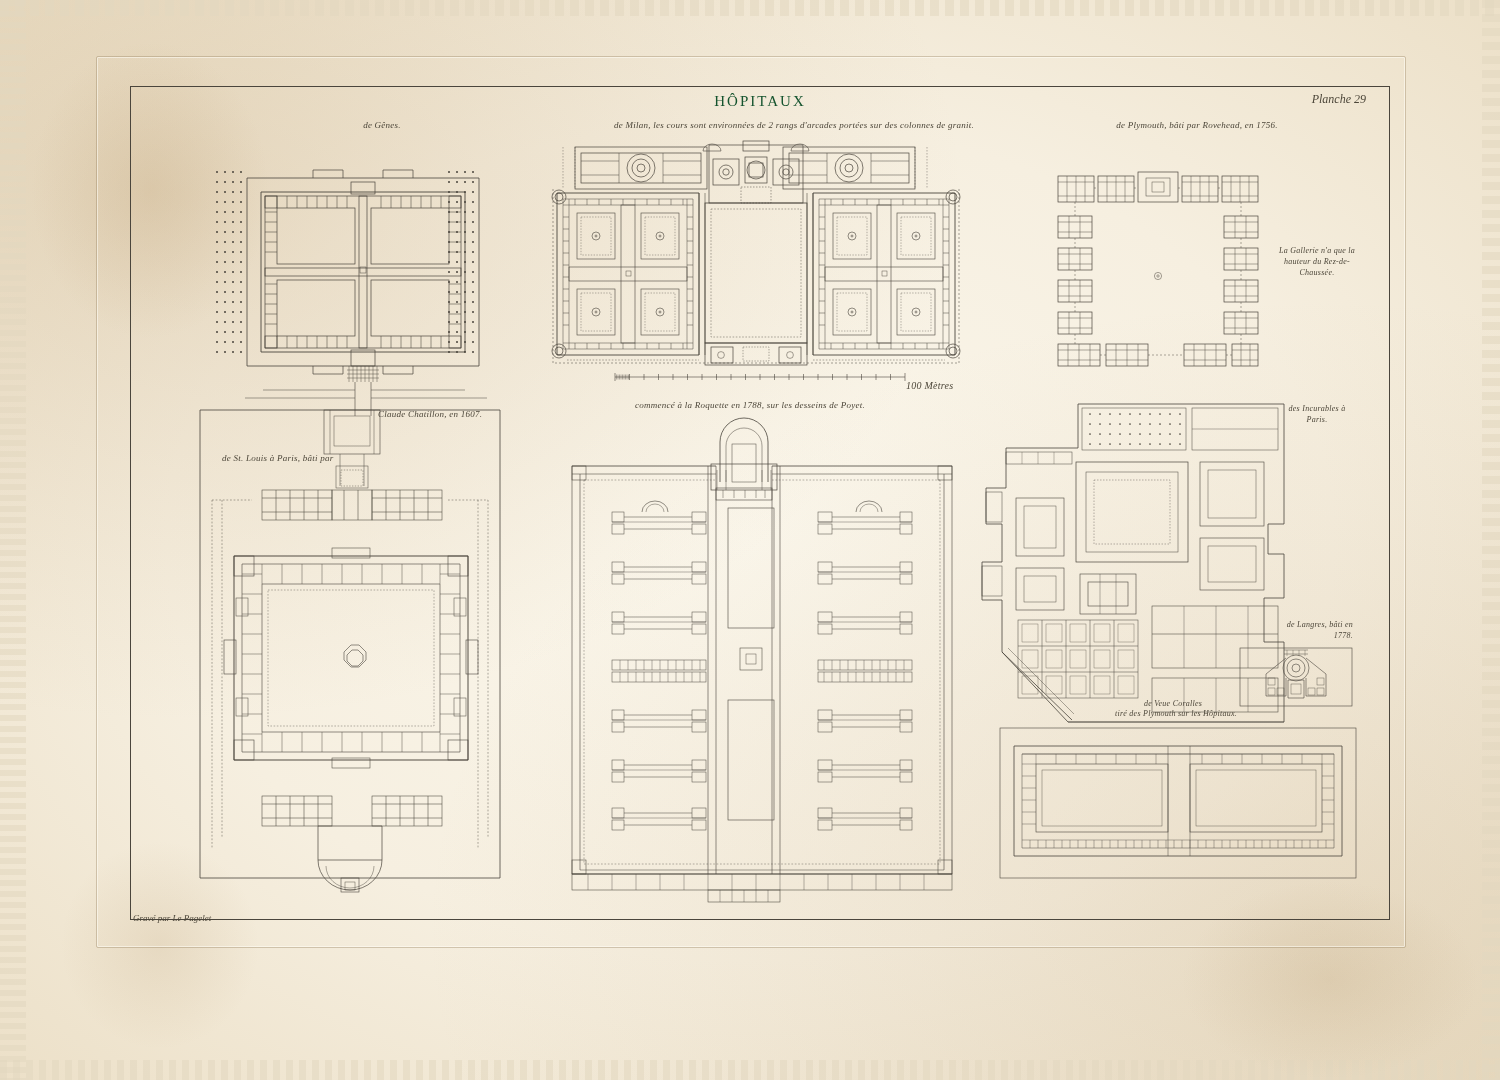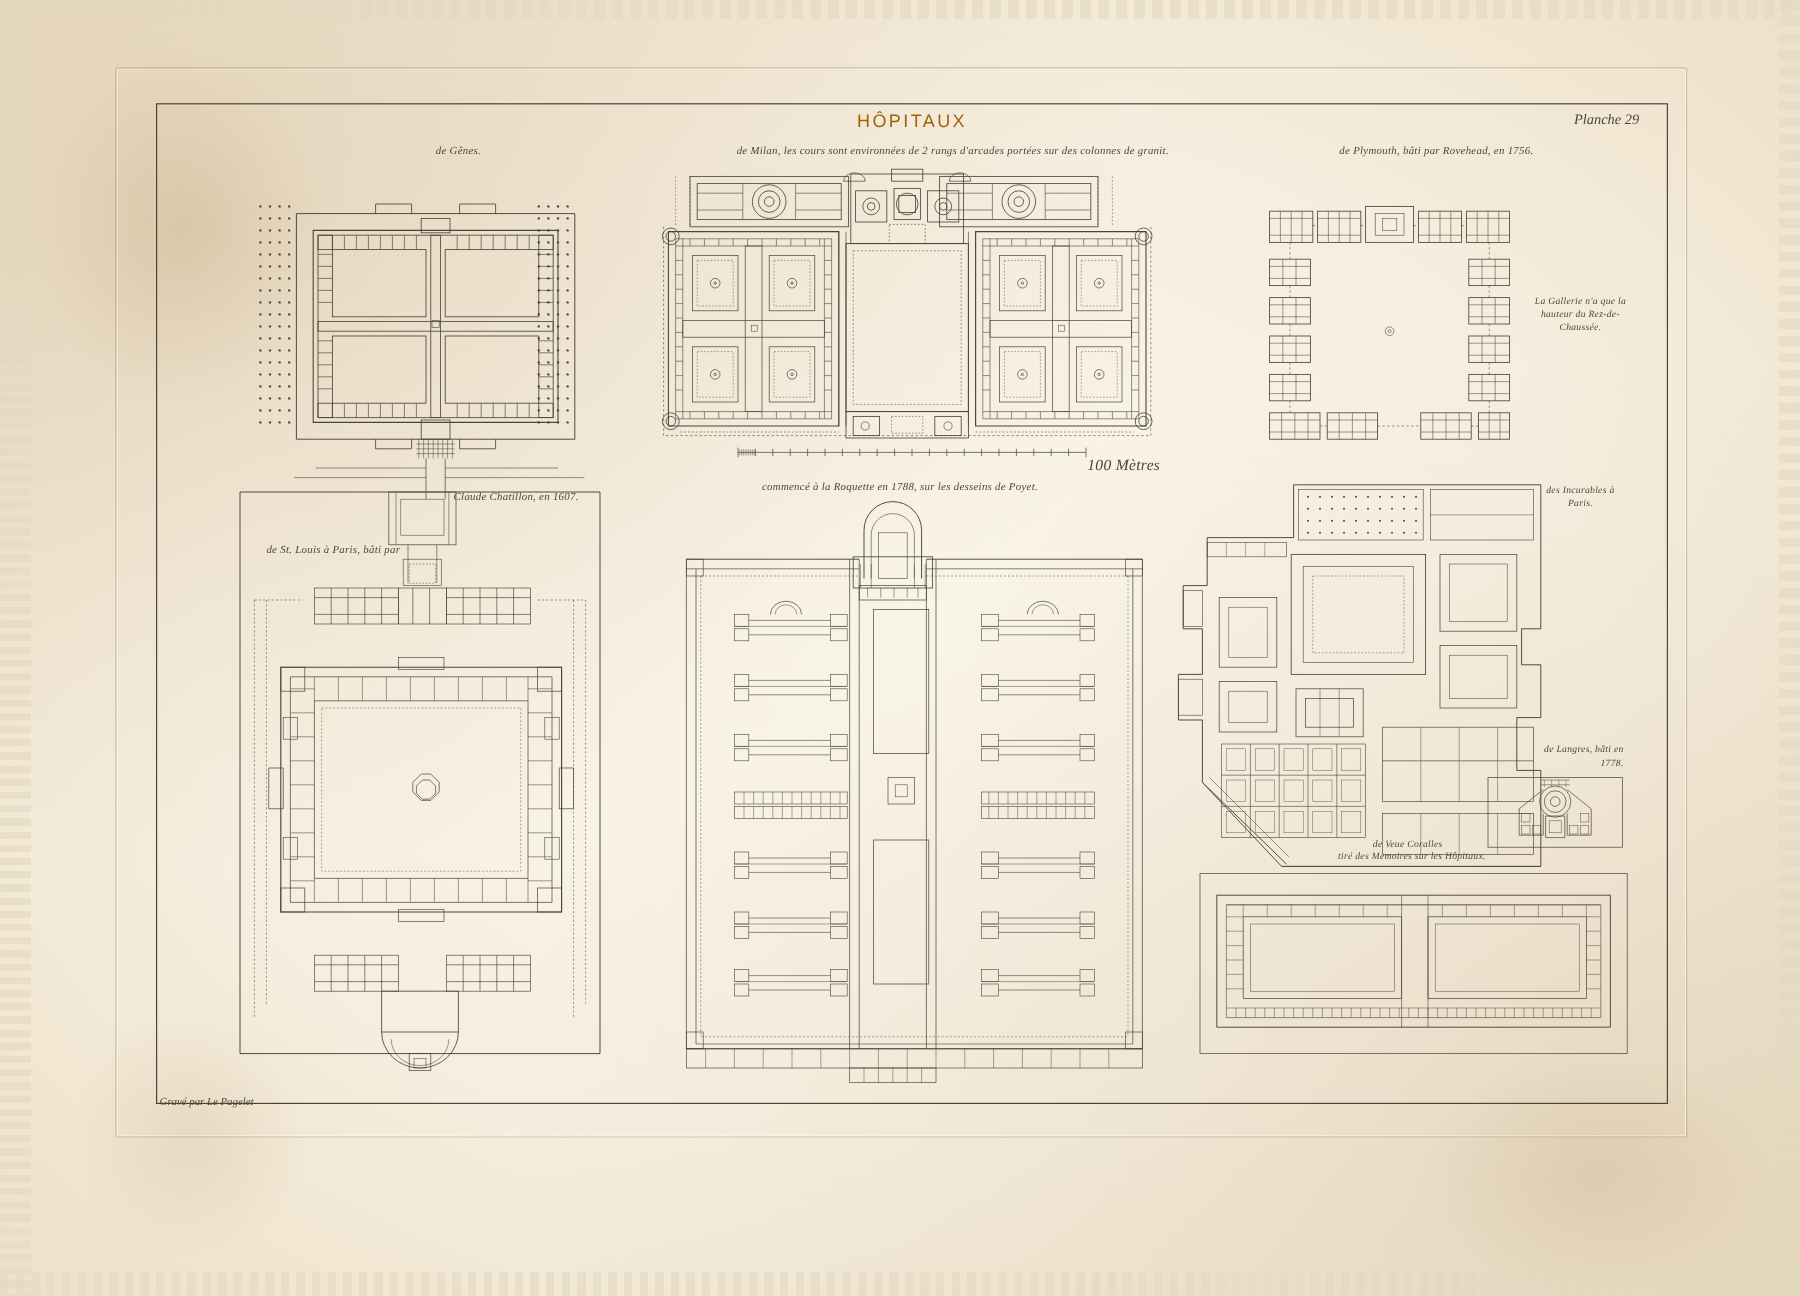--- a/index.html
+++ b/index.html
@@ -50,22 +50,22 @@
     font-style:italic;
     color:#4c4639;
     font-size:9px;
     letter-spacing:.25px;
     white-space:nowrap;
     line-height:1.35;
   }
   .cap.c{transform:translateX(-50%);text-align:center;white-space:normal;margin-left:32px;}
   #title{
     position:absolute;left:760px;top:93px;transform:translateX(-50%);
-    font-family:Liberation Sans, sans-serif;
-    font-size:15px;letter-spacing:2.0px;color:#a16207;
+    font-family:Liberation Serif, serif;
+    font-size:15px;letter-spacing:2.0px;color:#14532d;
     font-variant:small-caps;white-space:nowrap;
   }
   #plate-no{
     position:absolute;right:134px;top:92px;
     font-family:"Liberation Serif",serif;font-style:italic;
     font-size:12px;color:#4c4639;white-space:nowrap;
   }
   #engraver{
     position:absolute;left:133px;top:913px;
     font-family:"Liberation Serif",serif;font-style:italic;
@@ -97,22 +97,22 @@
 <div class="cap c" style="left:350px;top:119px;">de Gênes.</div>
 <div class="cap c" style="left:762px;top:119px;">de Milan, les cours sont environnées de 2 rangs d'arcades portées sur des colonnes de granit.</div>
 <div class="cap c" style="left:1165px;top:119px;">de Plymouth, bâti par Rovehead, en 1756.</div>
 <div class="cap" style="left:1277px;top:246px;width:80px;white-space:normal;text-align:center;font-size:8px;">La Gallerie n'a que la hauteur du Rez-de-Chaussée.</div>
 <div class="cap" style="left:222px;top:452px;">de St. Louis à Paris, bâti par</div>
 <div class="cap" style="left:378px;top:408px;">Claude Chatillon, en 1607.</div>
 <div class="cap c" style="left:718px;top:399px;">commencé à la Roquette en 1788, sur les desseins de Poyet.</div>
 <div class="cap" style="left:1281px;top:404px;width:72px;white-space:normal;text-align:center;font-size:8px;">des Incurables à Paris.</div>
 <div class="cap" style="left:1277px;top:620px;width:76px;white-space:normal;text-align:right;font-size:8px;">de Langres, bâti en 1778.</div>
 <div class="cap" style="left:1144px;top:699px;font-size:8px;">de Veue Coralles</div>
-<div class="cap" style="left:1115px;top:709px;font-size:8px;">tiré des Memoires sur les Hôpitaux.</div>
-<div class="cap" style="left:906px;top:379px;font-size:13px;">100 Mètres</div>
+<div class="cap" style="left:1115px;top:709px;font-size:8px;">tiré des Plymouth sur les Hôpitaux.</div>
+<div class="cap" style="left:906px;top:379px;font-size:10px;">100 Mètres</div>
 
 <svg id="art" viewBox="0 0 1500 1080">
   <defs>
     <g id="tree">
         <circle r="1.15" fill="#4a453c"></circle>
       </g>
     <pattern id="hatch" width="4" height="4" patternUnits="userSpaceOnUse">
       <path d="M0,4 L4,0" stroke="#4a453c" stroke-width=".4"></path>
     </pattern>
   </defs>

